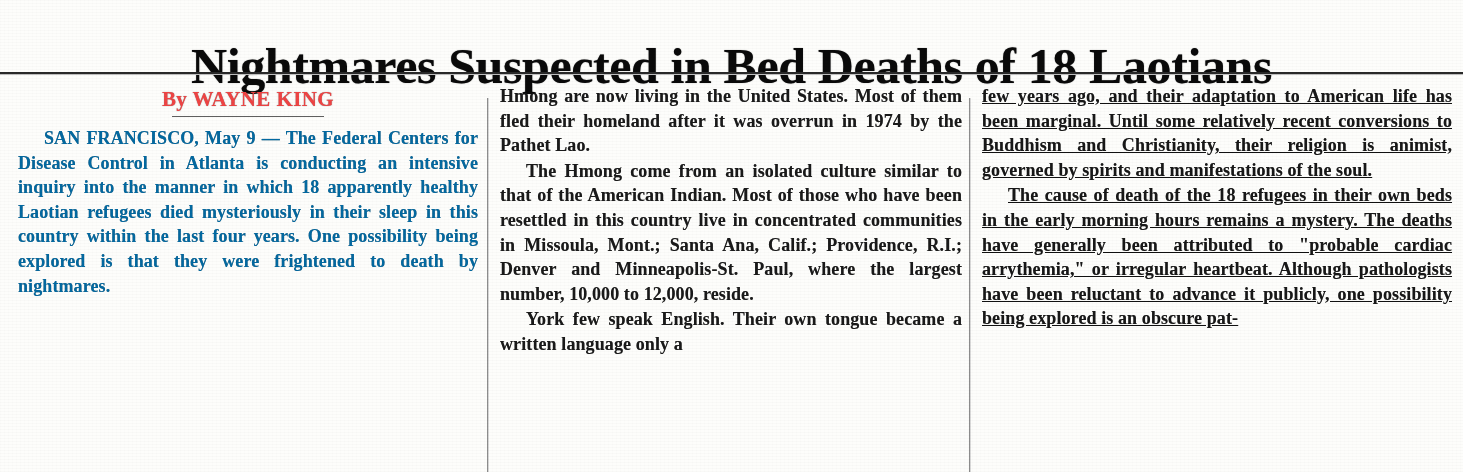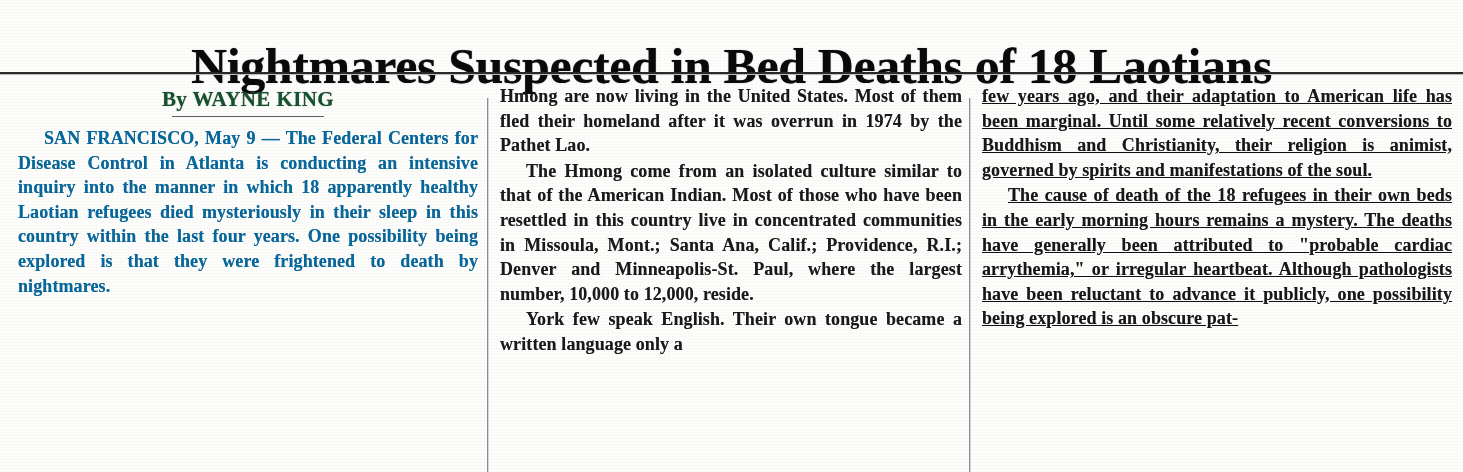--- a/index.html
+++ b/index.html
@@ -84,21 +84,21 @@
   .div-2 { left: 969px; }
 
   .byline {
     text-align: center;
     font-family: "Liberation Serif", serif;
     font-weight: bold;
     font-size: 21px;
     line-height: 22px;
     letter-spacing: 0.4px;
     margin: 4px 0 0 0;
-    color: #14532d;
+    color: #ef4444;
     text-shadow: 0 0 1px rgba(0,0,0,0.5);
   }
   .byline-sub {
     text-align: center;
     font-family: "Liberation Serif", serif;
     font-size: 11px;
     line-height: 13px;
     letter-spacing: 0.3px;
     margin: 3px 0 0 0;
     color: #3a3a3a;

